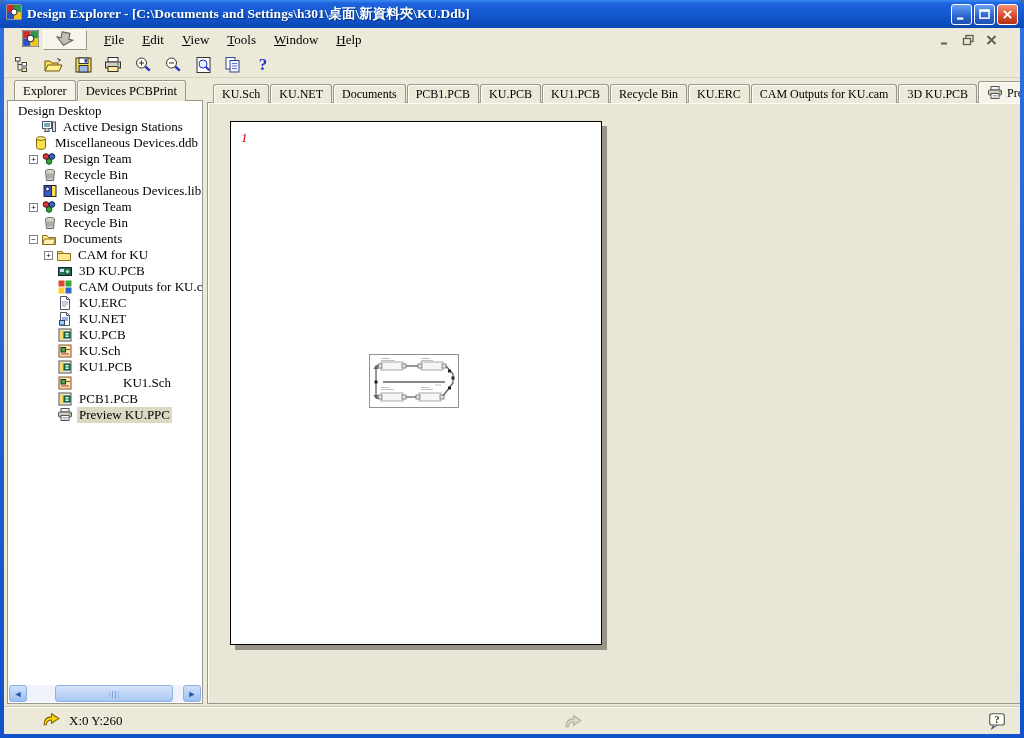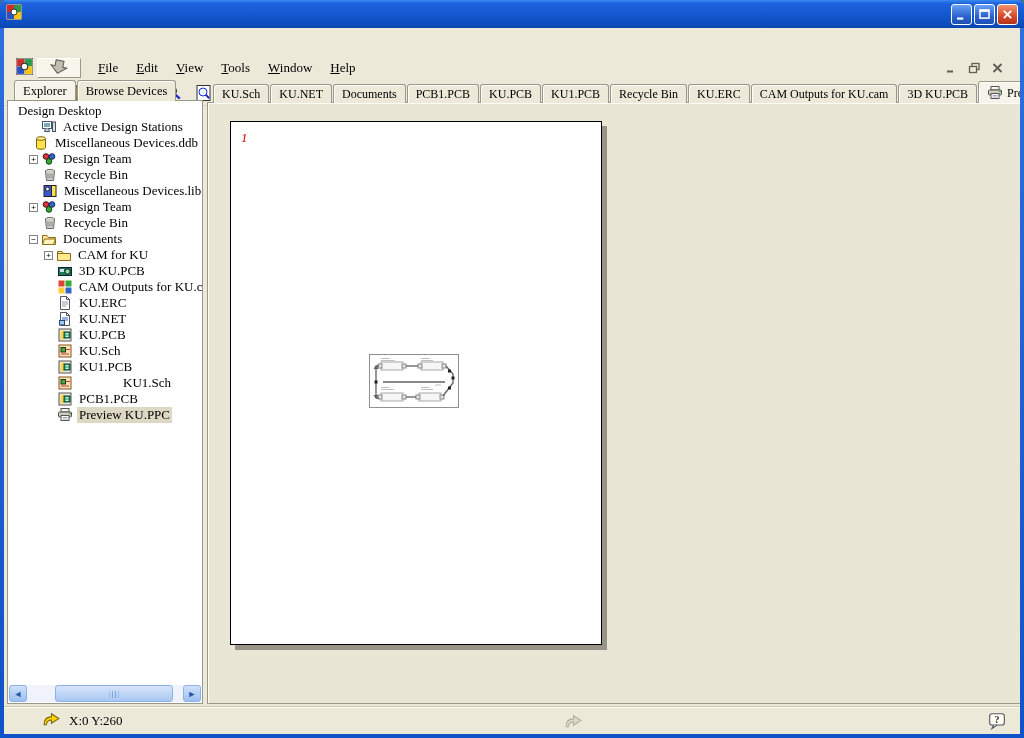--- a/index.html
+++ b/index.html
@@ -14,21 +14,21 @@
   .title-text { color:#fff; font-weight:bold; font-size:13.5px; margin-left:5px; white-space:nowrap;
     text-shadow:1px 1px 1px #04307a; }
   .cap-btns { margin-left:auto; display:flex; gap:2px; }
   .cap-btn { width:21px; height:21px; border-radius:3px; border:1px solid #fff;
     background:linear-gradient(180deg,#6aa0f4,#2a63d0 60%,#1e4fb0); display:flex; align-items:center; justify-content:center; }
   .cap-btn.close { background:linear-gradient(180deg,#f0926f,#d6492a 60%,#b23318); }
 
   .app { position:absolute; top:28px; left:4px; right:4px; bottom:4px; background:#ece9d8; overflow:hidden; }
 
   
-  .menurow { height:24px; display:flex; align-items:center; padding:0 10px;margin-top:28px; }
+  .menurow { height:24px; display:flex; align-items:center; padding:0 16px; }
   .menurow .appicon { margin:0 4px 0 2px; }
   .menu-arrow-btn { width:44px; height:20px; display:flex; align-items:center; justify-content:center;
     background:#f7f5ec; border:1px solid; border-color:#fff #9a978c #9a978c #fff; margin-right:8px; }
   .menu-item { display:inline-block; padding:2px 9px; cursor:default; }
   .menu-item::first-letter { text-decoration:underline; }
   .mdi-btns { margin-left:auto; display:flex; gap:6px; padding-right:4px; }
   .mdi-btn { width:17px; height:15px; display:flex; align-items:center; justify-content:center; }
 
   
   .toolrow { height:26px; display:flex; align-items:center; gap:4px; padding:0 6px;
@@ -99,20 +99,21 @@
     <span class="appicon">
       <svg width="16" height="16" viewBox="0 0 16 16">
           <rect width="16" height="16" fill="#fff" stroke="#333"></rect>
           <path d="M1 1h7v7H1z" fill="#d62a2a"></path>
           <path d="M8 1h7v7H8z" fill="#2a9a4a"></path>
           <path d="M1 8h7v7H1z" fill="#2a52c8"></path>
           <path d="M8 8h7v7H8z" fill="#f2c516"></path>
           <circle cx="8" cy="8" r="3" fill="#fff" stroke="#333"></circle>
         </svg>
     </span>
+    <span class="title-text">Design Explorer - [C:\Documents and Settings\h301\桌面\新資料夾\KU.Ddb]</span>
     <span class="cap-btns">
       <span class="cap-btn">
           <svg width="21" height="21" viewBox="0 0 21 21">
             <path d="M5.5 15h7" stroke="#fff" stroke-width="2.4" fill="none"></path>
           </svg>
         </span>
       <span class="cap-btn">
           <svg width="21" height="21" viewBox="0 0 21 21">
             <rect x="5.5" y="5.5" width="10" height="9" fill="none" stroke="#fff" stroke-width="1.7"></rect>
             <path d="M5.5 6.5h10" stroke="#fff" stroke-width="2.2"></path>
@@ -247,21 +248,21 @@
       </div>
 
     <div class="content">
 
       <div class="left-panel">
         <div class="panel-tabs">
             <div class="tab active">
               <span>Explorer</span>
             </div>
             <div class="tab">
-              <span>Browse Devices</span>
+              <span>Devices PCBPrint</span>
             </div>
           </div>
         <div class="tree-box">
           <div class="hscroll">
             <span class="sb-btn left">◄</span>
             <span class="sb-thumb"></span>
             <span class="sb-btn right">►</span>
           </div>
         <div class="tree-row" style="padding-left: 8px;">
               <span class="tlabel">Design Desktop</span>

